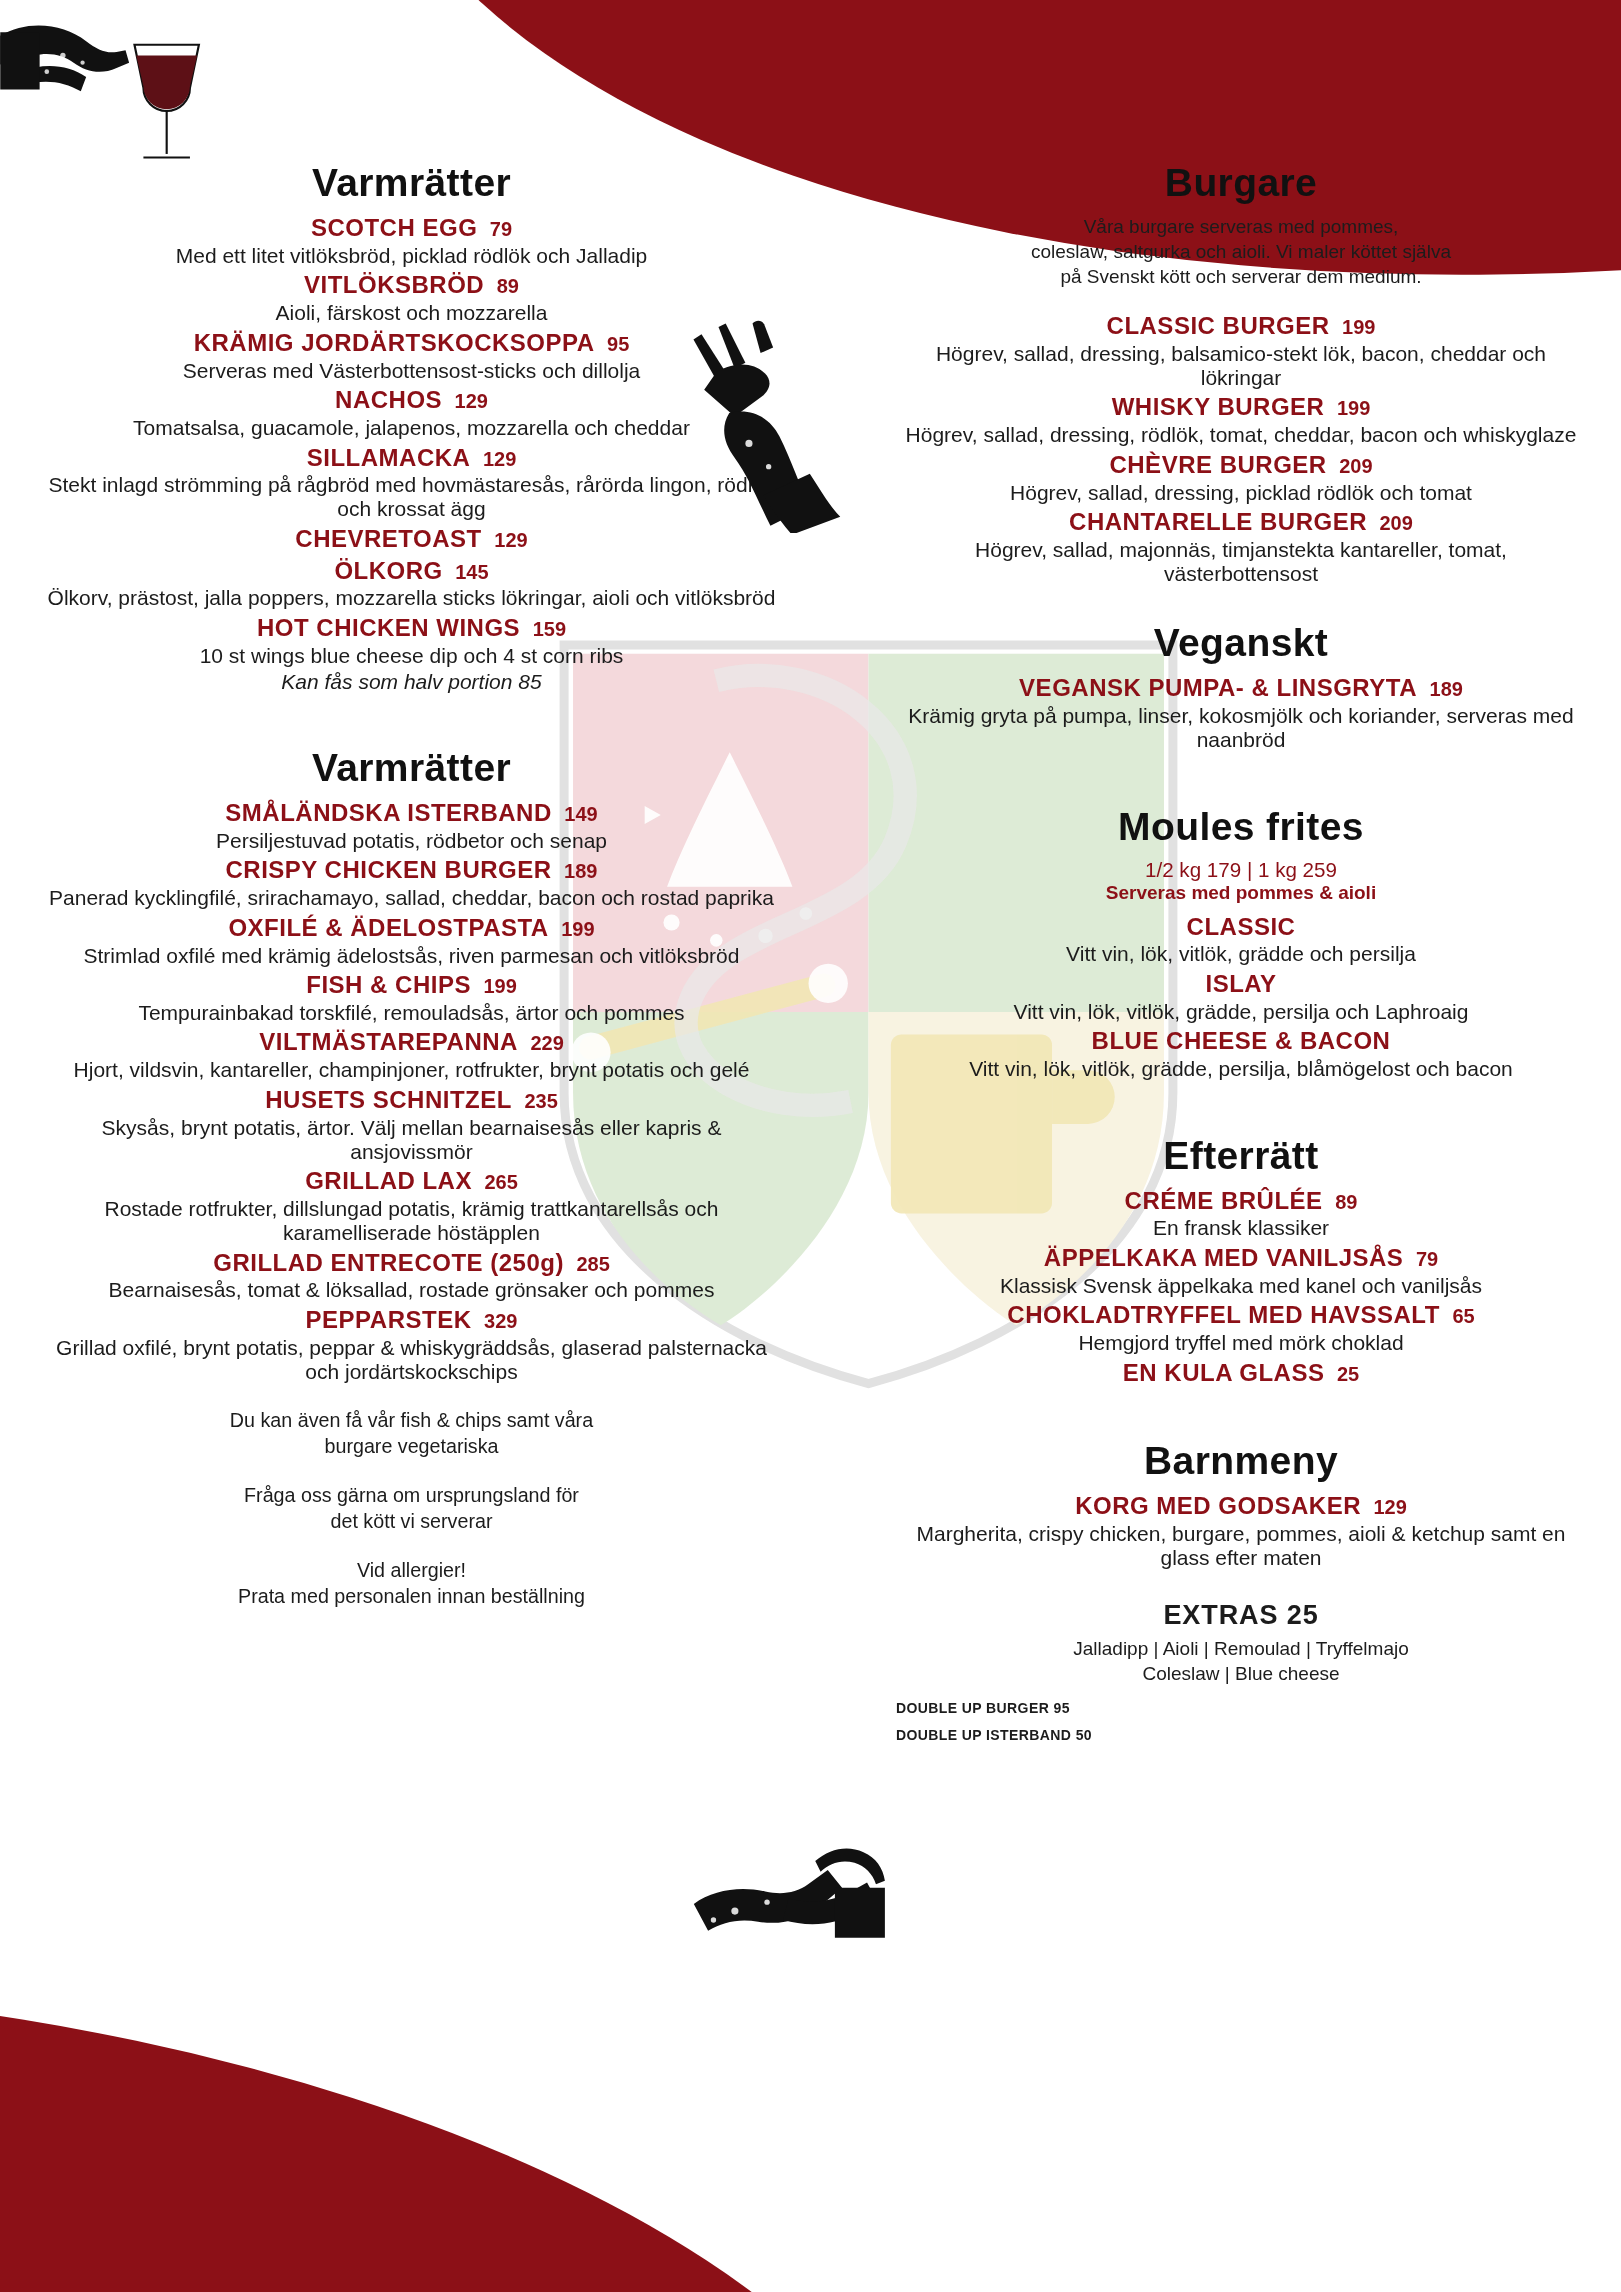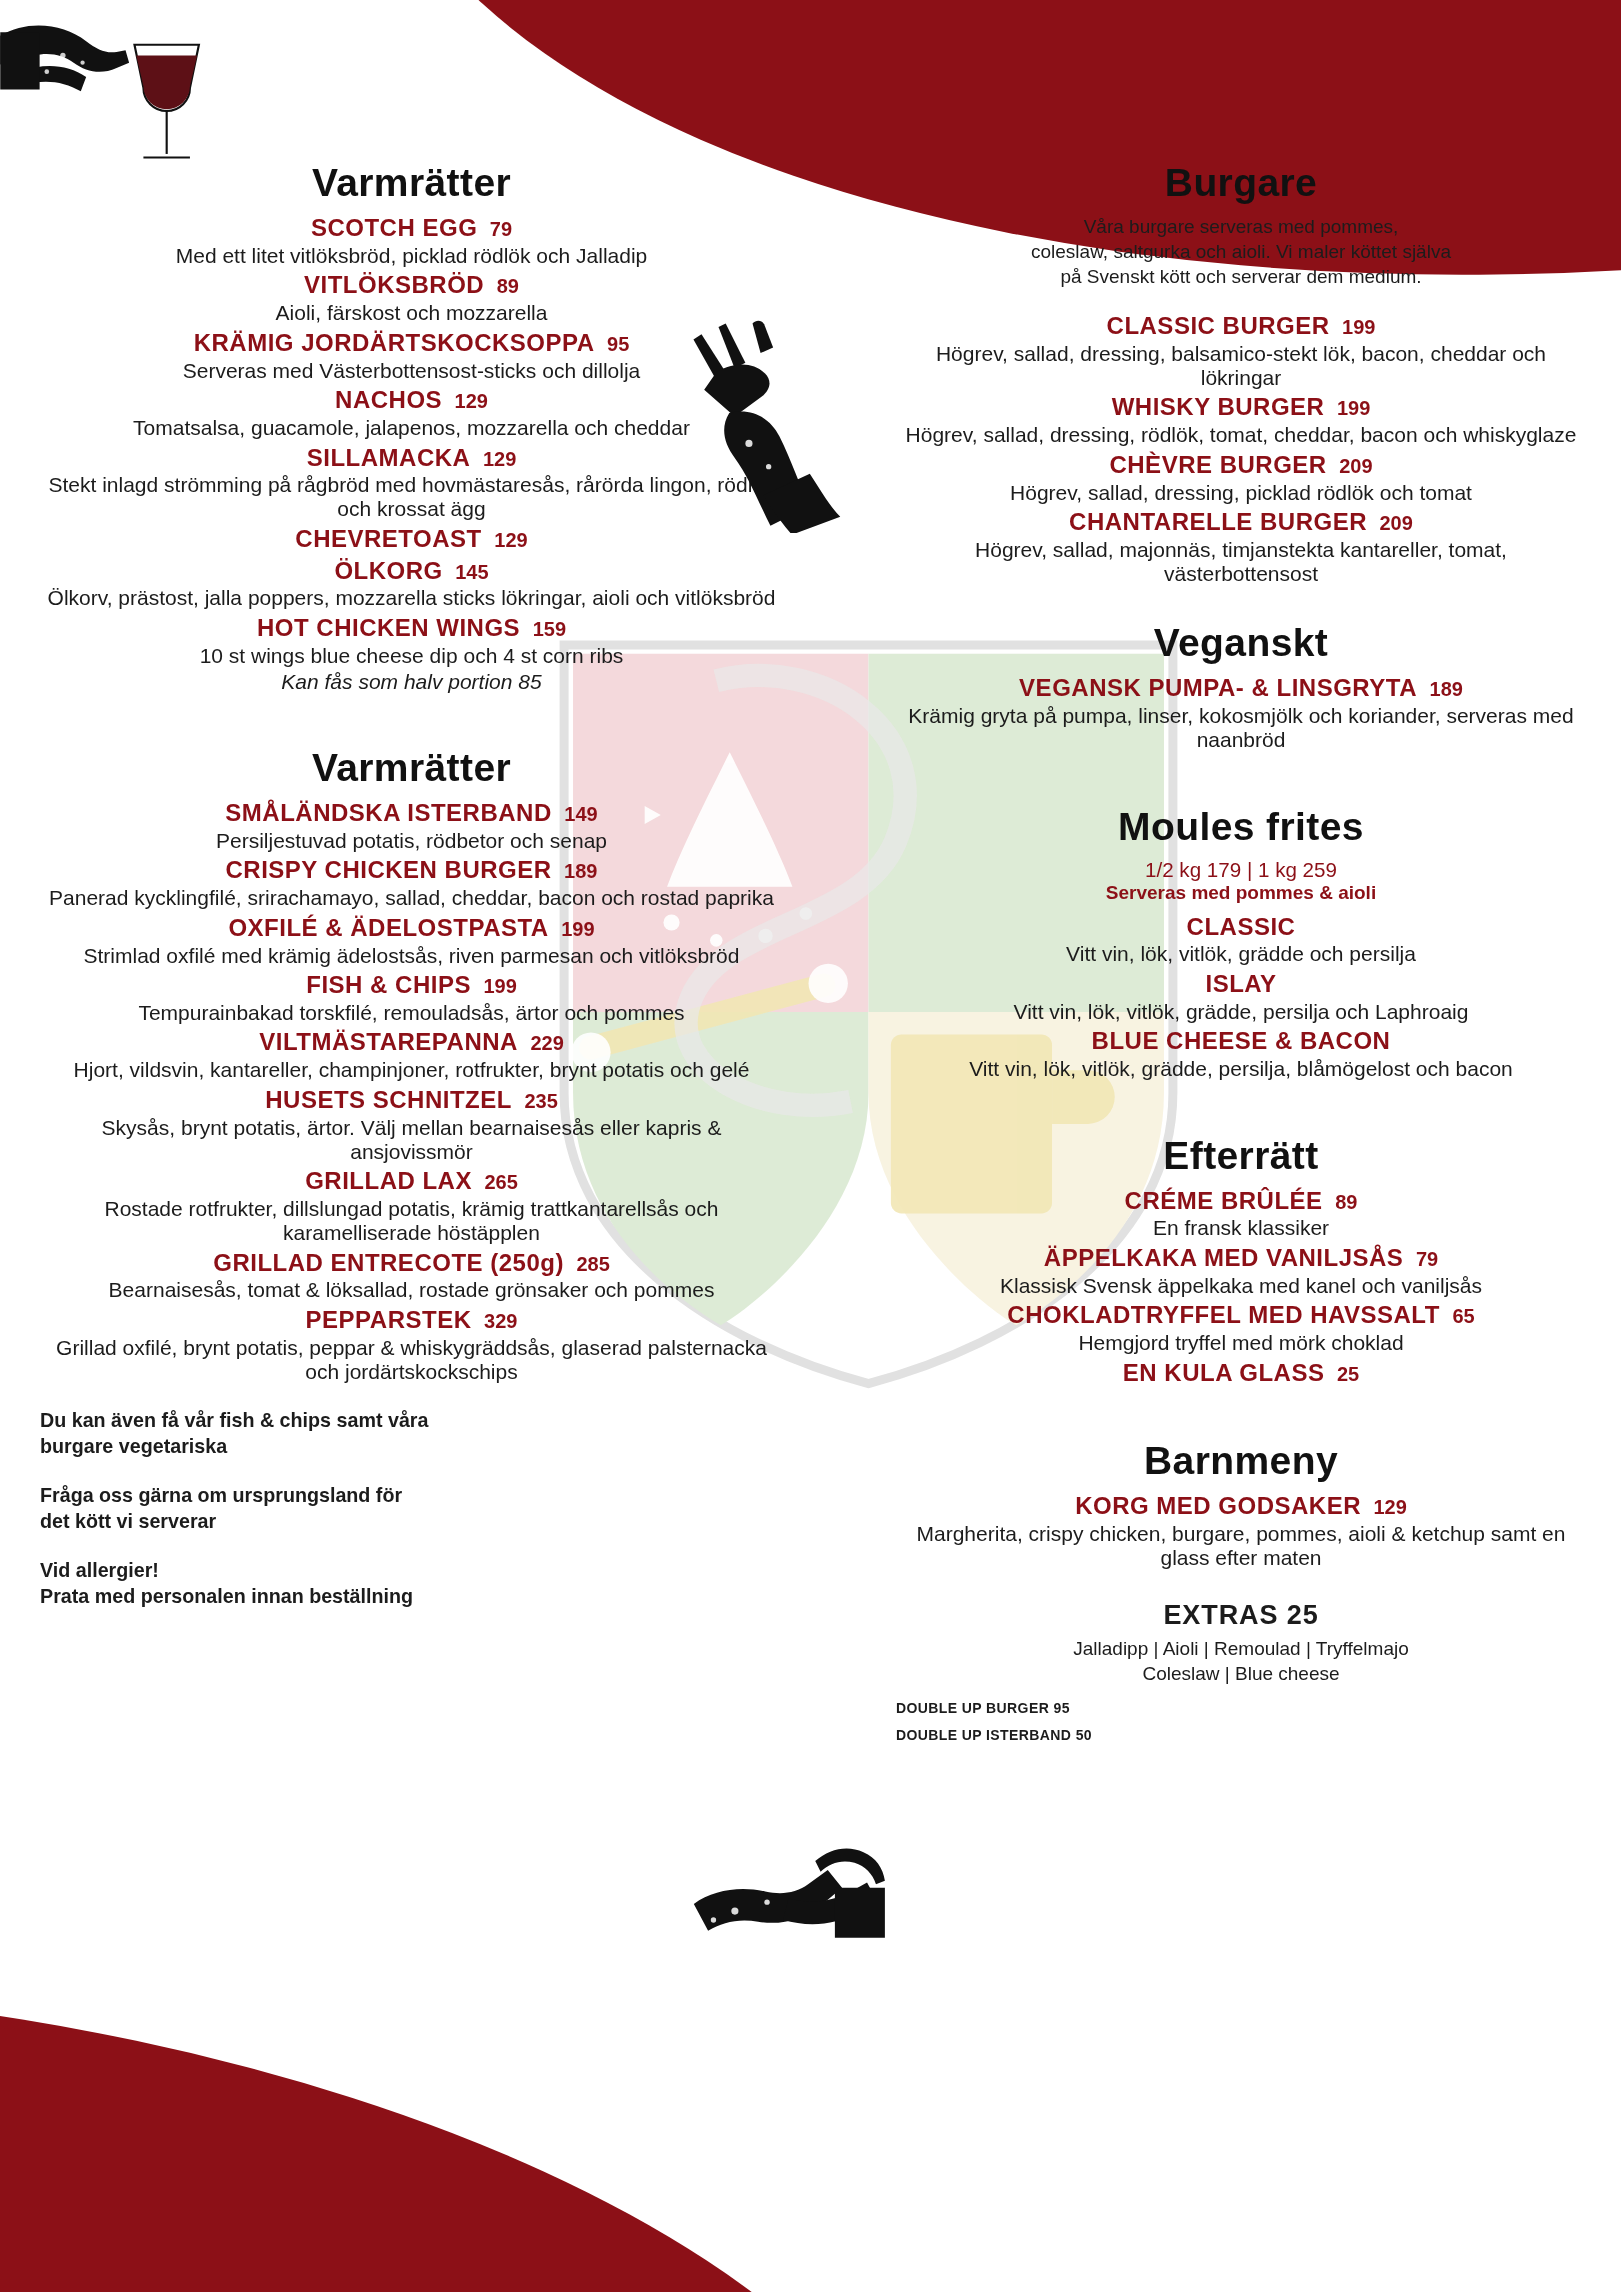--- a/index.html
+++ b/index.html
@@ -74,21 +74,21 @@
   .intro{
     text-align:center;font-size:19px;line-height:25px;margin:0 0 23px 0;
   }
   .moules-kg{
     text-align:center;color:#8c1017;font-weight:normal;font-size:20.6px;margin-top:9px;
   }
   .moules-serv{
     text-align:center;color:#8c1017;font-weight:bold;font-size:19px;margin-bottom:9px;
   }
   .note{
-    font-size:19.7px;font-weight:bold;line-height:26px;margin-top:23px;
+    text-align:center;font-size:19.7px;font-weight:normal;line-height:26px;margin-top:23px;
   }
   .extras-title{
     text-align:center;font-size:27px;font-weight:bold;letter-spacing:0.9px;margin:30px 0 5.4px 0;
   }
   .extras-line{text-align:center;font-size:19px;line-height:25px;}
   .double{
     font-size:14px;font-weight:bold;letter-spacing:0.4px;line-height:27px;margin-top:9px;
   }
   .spacer-lg{height:47px;}
   .spacer-md{height:30px;}

